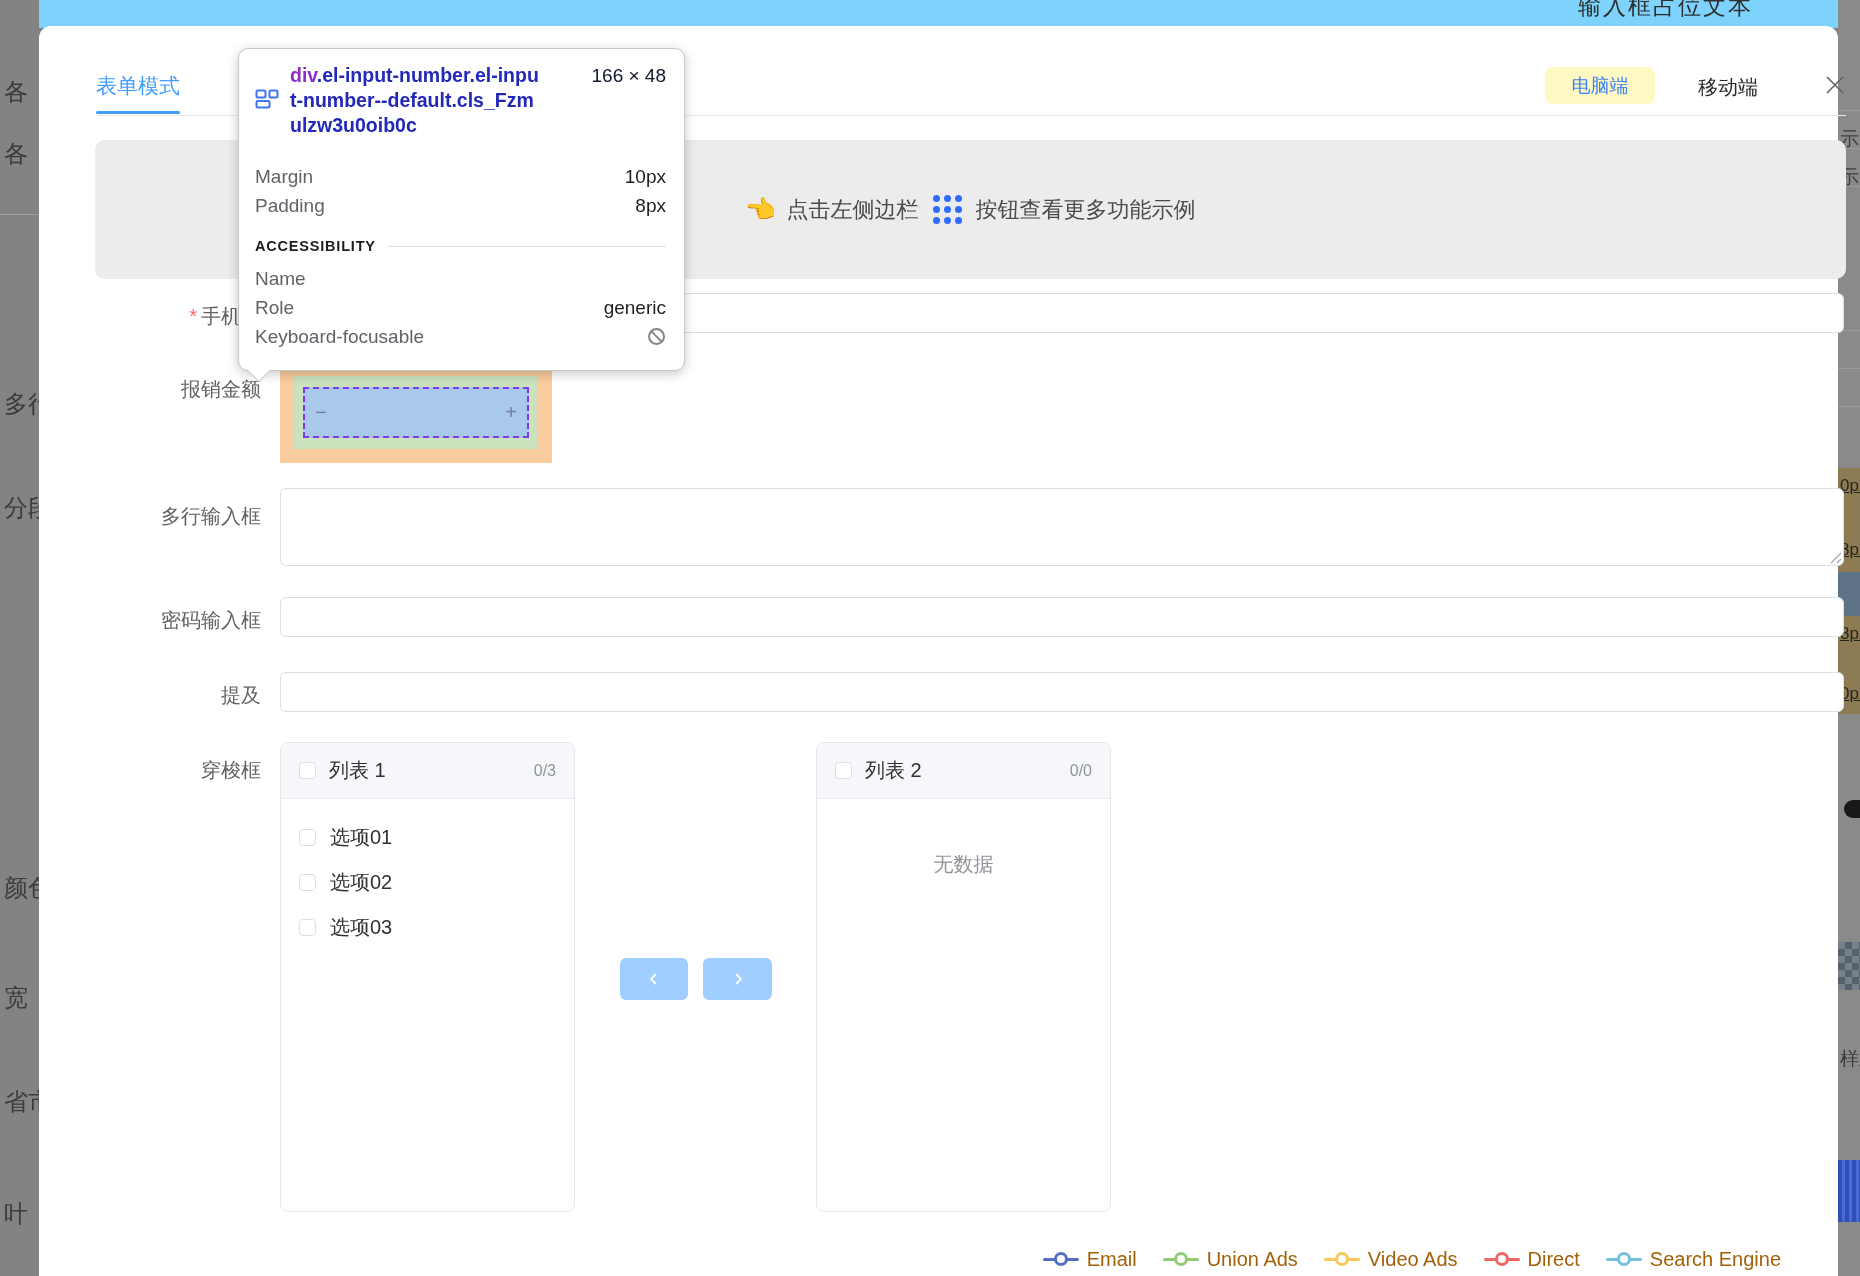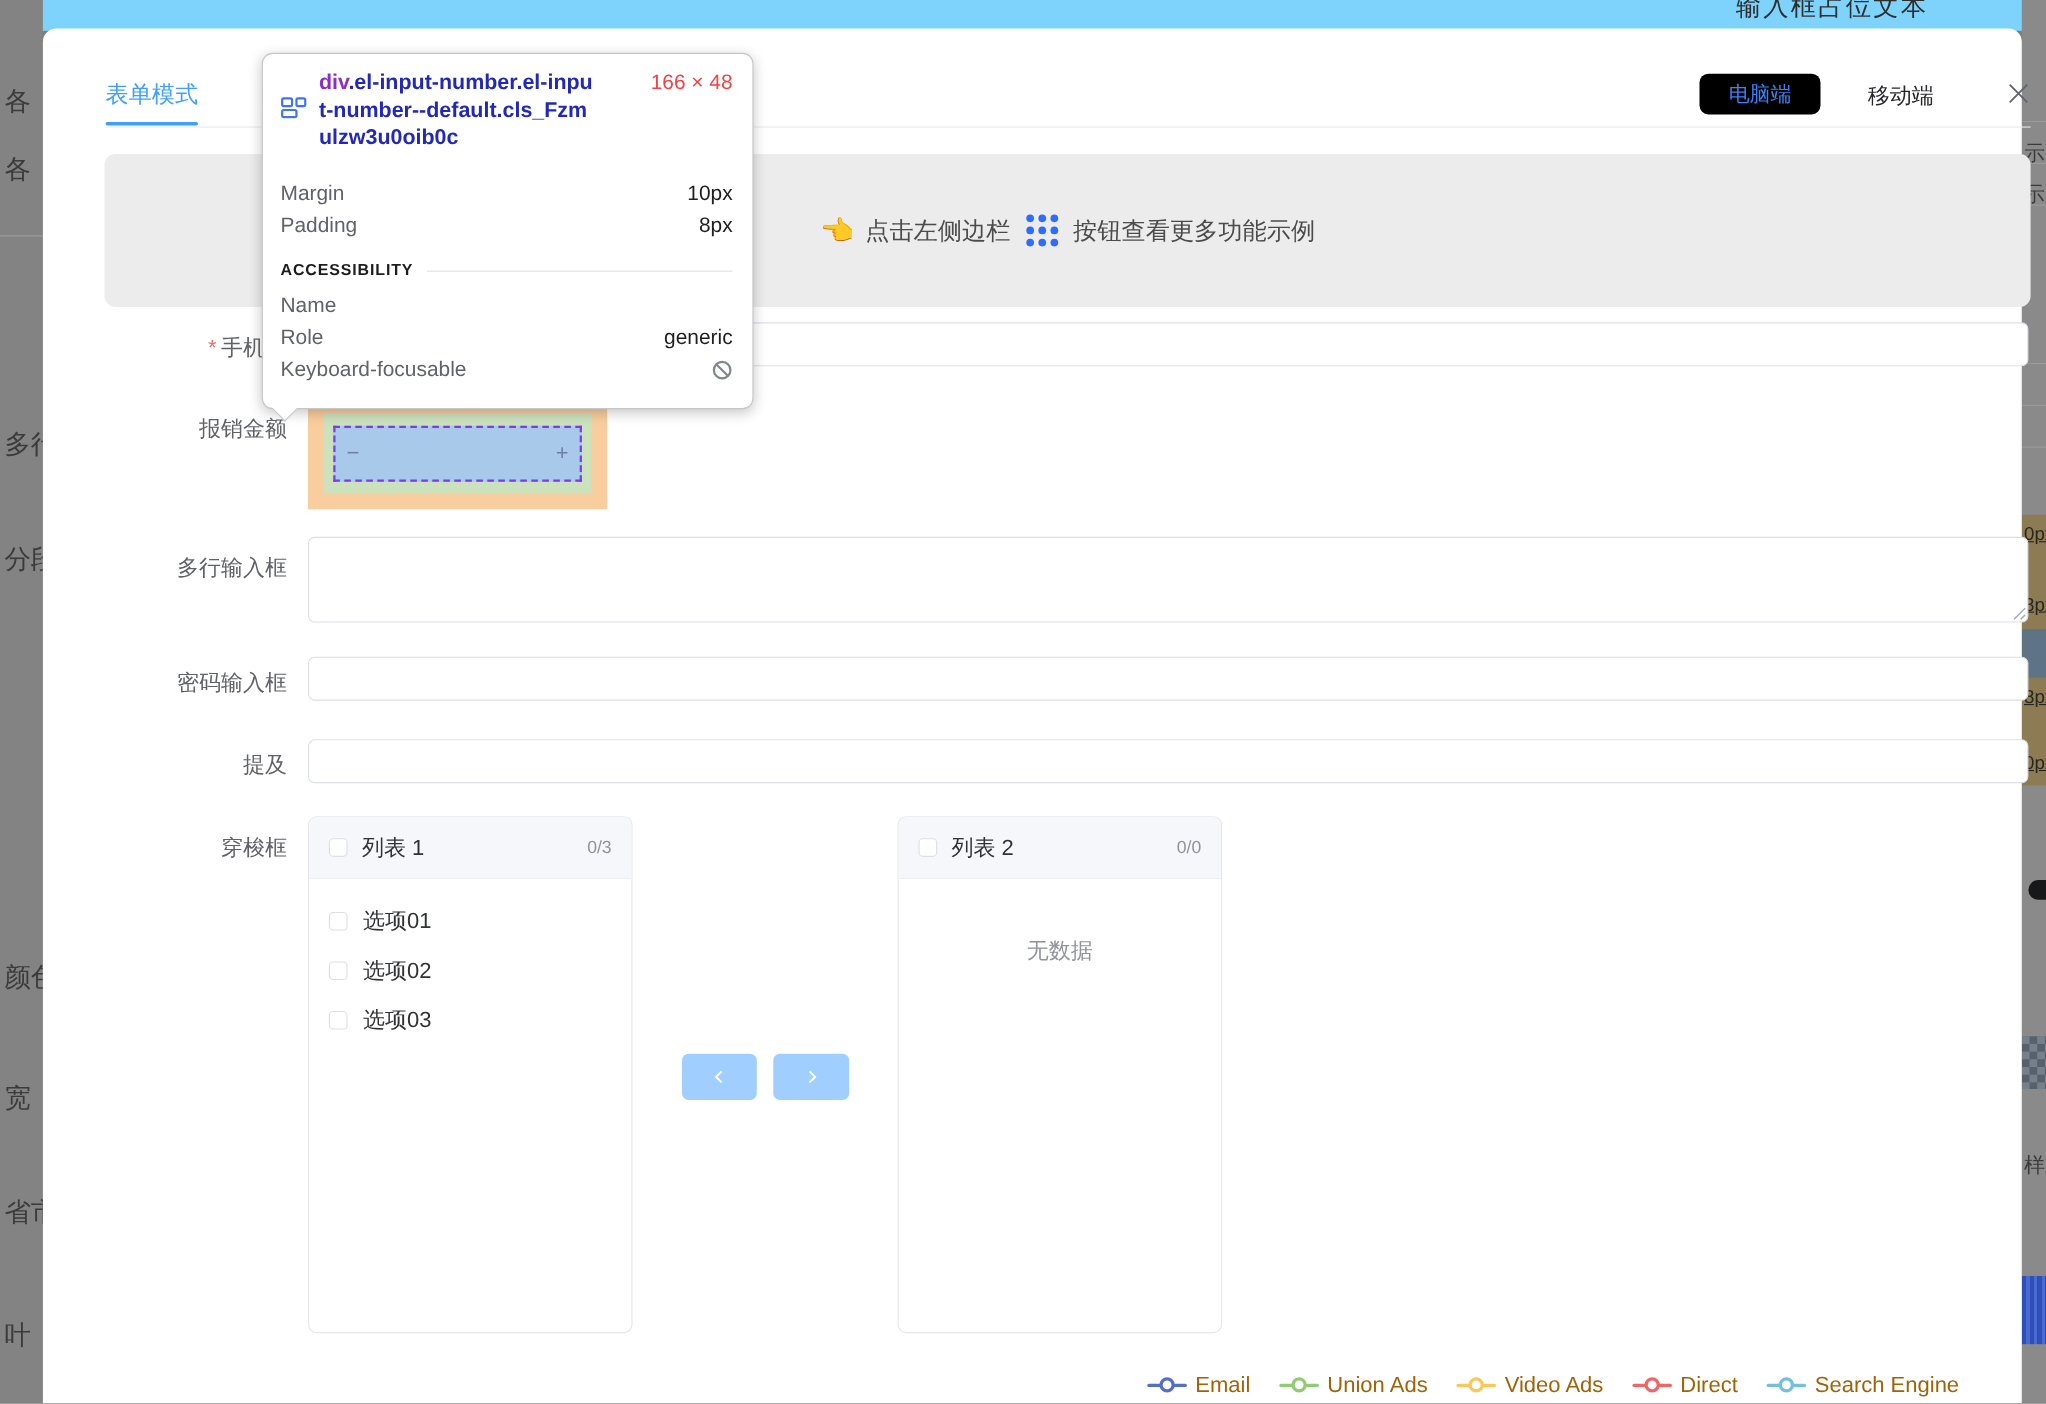--- a/index.html
+++ b/index.html
@@ -31,21 +31,21 @@
   
   #modal { position:absolute; left:39px; top:26px; width:1799px; height:1250px;
     background:#ffffff; border-radius:12px 12px 0 0; }
 
   
   #tabbar-border { position:absolute; left:57px; top:89px; width:1750px; height:1px; background:#e7e9ee; }
   .main-tab { position:absolute; top:46px; font-size:21px; color:#303133; cursor:pointer; }
   #tab-form { left:57px; color:#409eff; font-weight:500; }
   #tab-read { left:198px; }
   #tab-underline { position:absolute; left:57px; top:85px; width:84px; height:3px; background:#409eff; border-radius:2px; }
-  #device-pc { position:absolute; left:1506px; top:41px; width:110px; height:37px; background:#000000;
+  #device-pc { position:absolute; left:1506px; top:41px; width:110px; height:37px; background:#fef9c3;
     border-radius:8px; display:flex; align-items:center; justify-content:center;
     color:#3b82f6; font-size:19px; font-weight:500; cursor:pointer; }
   #device-mobile { position:absolute; left:1659px; top:48px; font-size:20px; color:#27282b; cursor:pointer; }
   #close-btn { position:absolute; left:1784px; top:47px; width:24px; height:24px; cursor:pointer; }
 
   
   #banner { position:absolute; left:56px; top:114px; width:1751px; height:139px; background:#ececec;
     border-radius:10px; display:flex; align-items:center; justify-content:center; gap:10px; }
   #banner .b-text { font-size:22px; color:#4b4b4b; }
   #banner .b-hand { font-size:25px; }
@@ -101,21 +101,21 @@
 
   
   #tooltip { position:absolute; left:238px; top:48px; width:447px; background:#fff;
     border:1px solid #c6c6c6; border-radius:10px; box-shadow:0 3px 12px rgba(0,0,0,.22);
     padding:14px 18px 16px 16px; z-index:50; }
   #tip-arrow { position:absolute; left:12px; bottom:-9px; width:16px; height:16px; background:#fff;
     border-right:1px solid #c6c6c6; border-bottom:1px solid #c6c6c6; transform:rotate(45deg); }
   .tip-row1 { display:flex; gap:11px; }
   .tip-selector { flex:0 0 252px; font-size:19.5px; font-weight:700; line-height:25px; word-break:break-all; color:#2228b8; }
   .tip-selector .tag { color:#8b2fc9; }
-  .tip-dims { margin-left:auto; font-size:19px; color:#ef4444; padding-top:2px; white-space:nowrap; }
+  .tip-dims { margin-left:auto; font-size:19px; color:#0f172a; padding-top:2px; white-space:nowrap; }
   .tip-el-icon { align-self:center; flex:none; }
   .tip-row { display:flex; justify-content:space-between; font-size:19px; line-height:29px; }
   .tip-row .lbl { color:#5f6368; }
   .tip-row .val { color:#1f1f1f; }
   .tip-section { display:flex; align-items:center; gap:12px; margin:18px 0 10px; }
   .tip-section .ttl { font-size:14.5px; font-weight:700; letter-spacing:.8px; color:#1d1d1f; }
   .tip-section .rule { flex:1; height:1px; background:#e0e0e0; }
   .tip-margins { margin-top:24px; }
 </style>
 </head>

